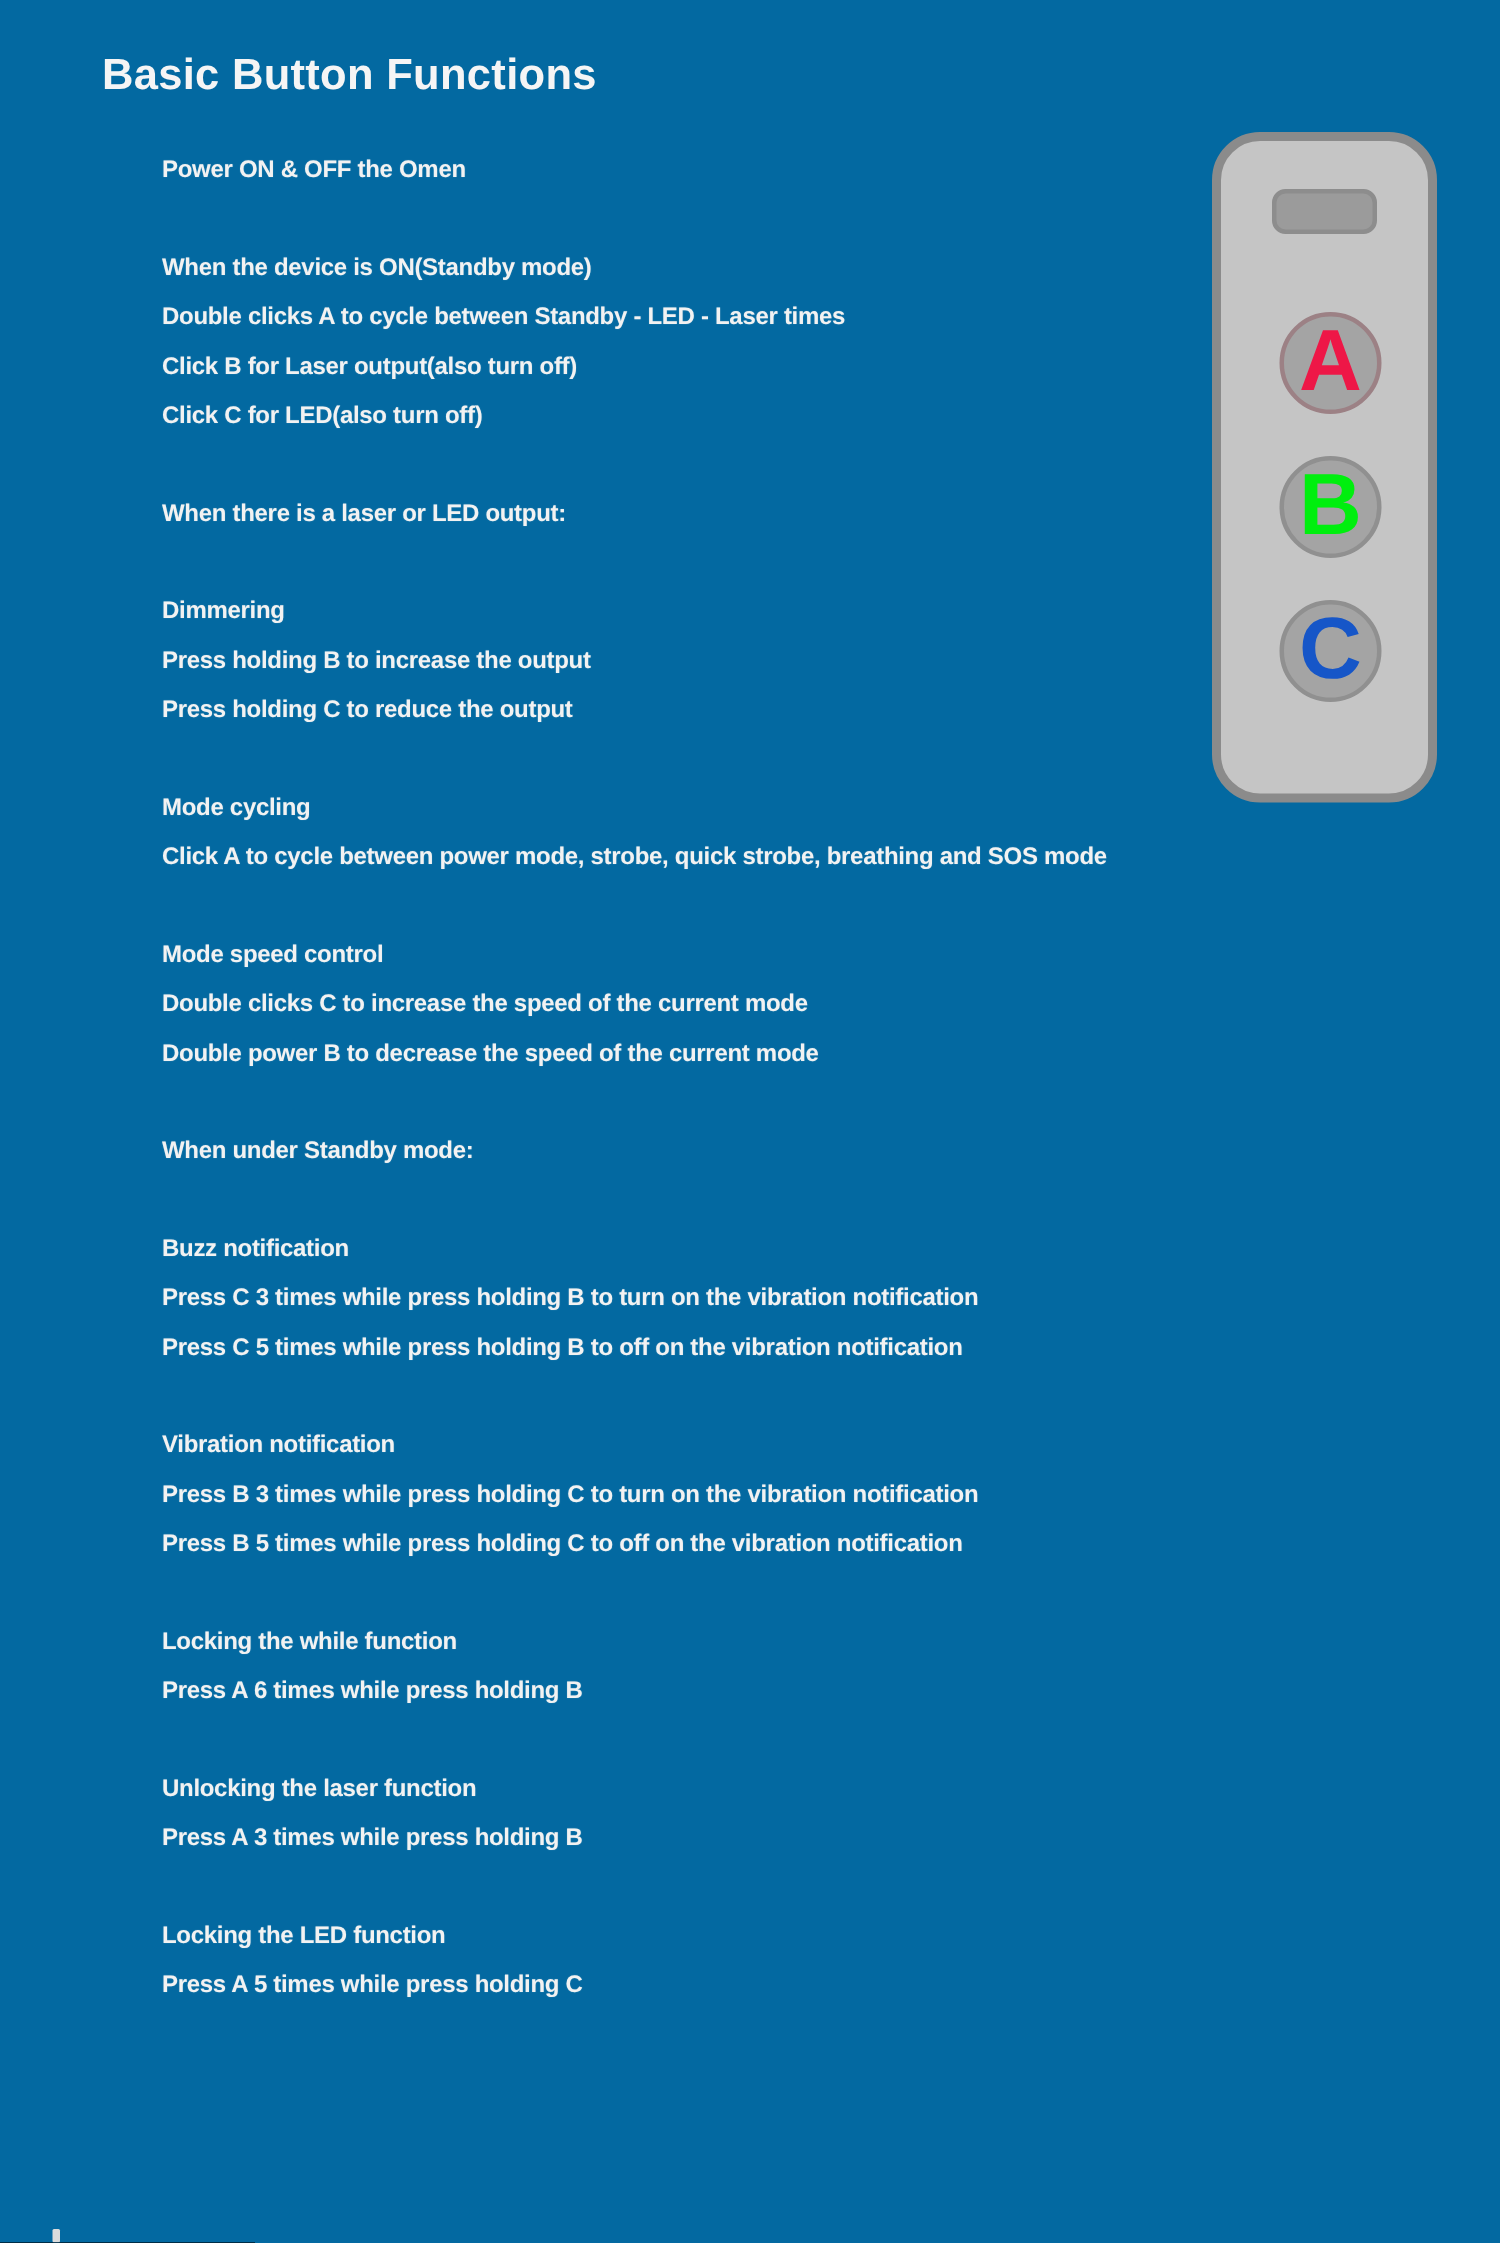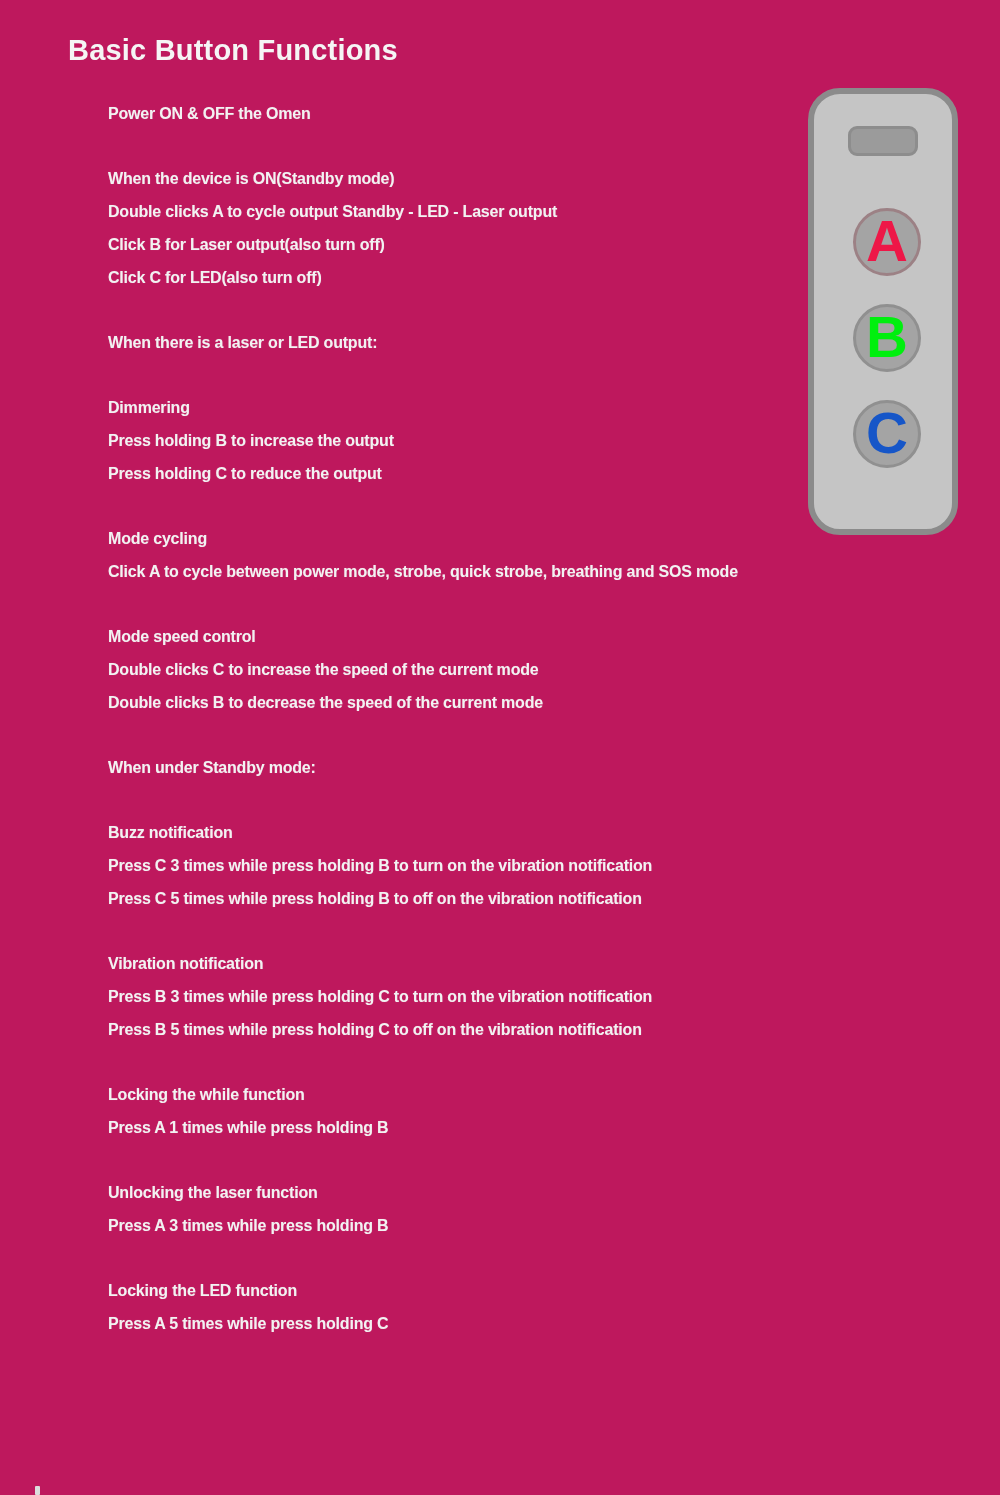--- a/index.html
+++ b/index.html
@@ -1,18 +1,18 @@
 <!DOCTYPE html>
 <html><head>
 <meta charset="utf-8">
 <style>
   html, body { margin:0; padding:0; background:#000; }
   .page {
     position:relative; width:1000px; height:1495px;
-    background:#be185d; overflow:hidden;
+    background:#0369a1; overflow:hidden;
     font-family:"Liberation Sans","DejaVu Sans",sans-serif;
   }
   .page-title {
     position:absolute; left:68px; top:34px;
     font-size:29px; font-weight:700; color:#f5f5f5;
     letter-spacing:0.2px; white-space:nowrap;
   }
   .content { position:absolute; left:68px; top:97px; width:930px; }
   .section { margin:0 0 32px 0; }
   .line {
@@ -52,21 +52,21 @@
   <div class="page-title">Basic Button Functions</div>
 
   <div class="content">
 
     <div class="section">
       <div class="line">Power ON &amp; OFF the Omen</div>
     </div>
 
     <div class="section">
       <div class="line">When the device is ON(Standby mode)</div>
-      <div class="line">Double clicks A to cycle output Standby - LED - Laser output</div>
+      <div class="line">Double clicks A to cycle between Standby - LED - Laser times</div>
       <div class="line">Click B for Laser output(also turn off)</div>
       <div class="line">Click C for LED(also turn off)</div>
     </div>
 
     <div class="section">
       <div class="line">When there is a laser or LED output:</div>
     </div>
 
     <div class="section">
       <div class="line">Dimmering</div>
@@ -75,42 +75,42 @@
     </div>
 
     <div class="section">
       <div class="line">Mode cycling</div>
       <div class="line">Click A to cycle between power mode, strobe, quick strobe, breathing and SOS mode</div>
     </div>
 
     <div class="section">
       <div class="line">Mode speed control</div>
       <div class="line">Double clicks C to increase the speed of the current mode</div>
-      <div class="line">Double clicks B to decrease the speed of the current mode</div>
+      <div class="line">Double power B to decrease the speed of the current mode</div>
     </div>
 
     <div class="section">
       <div class="line">When under Standby mode:</div>
     </div>
 
     <div class="section">
       <div class="line">Buzz notification</div>
       <div class="line">Press C 3 times while press holding B to turn on the vibration notification</div>
       <div class="line">Press C 5 times while press holding B to off on the vibration notification</div>
     </div>
 
     <div class="section">
       <div class="line">Vibration notification</div>
       <div class="line">Press B 3 times while press holding C to turn on the vibration notification</div>
       <div class="line">Press B 5 times while press holding C to off on the vibration notification</div>
     </div>
 
     <div class="section">
       <div class="line">Locking the while function</div>
-      <div class="line">Press A 1 times while press holding B</div>
+      <div class="line">Press A 6 times while press holding B</div>
     </div>
 
     <div class="section">
       <div class="line">Unlocking the laser function</div>
       <div class="line">Press A 3 times while press holding B</div>
     </div>
 
     <div class="section">
       <div class="line">Locking the LED function</div>
       <div class="line">Press A 5 times while press holding C</div>

